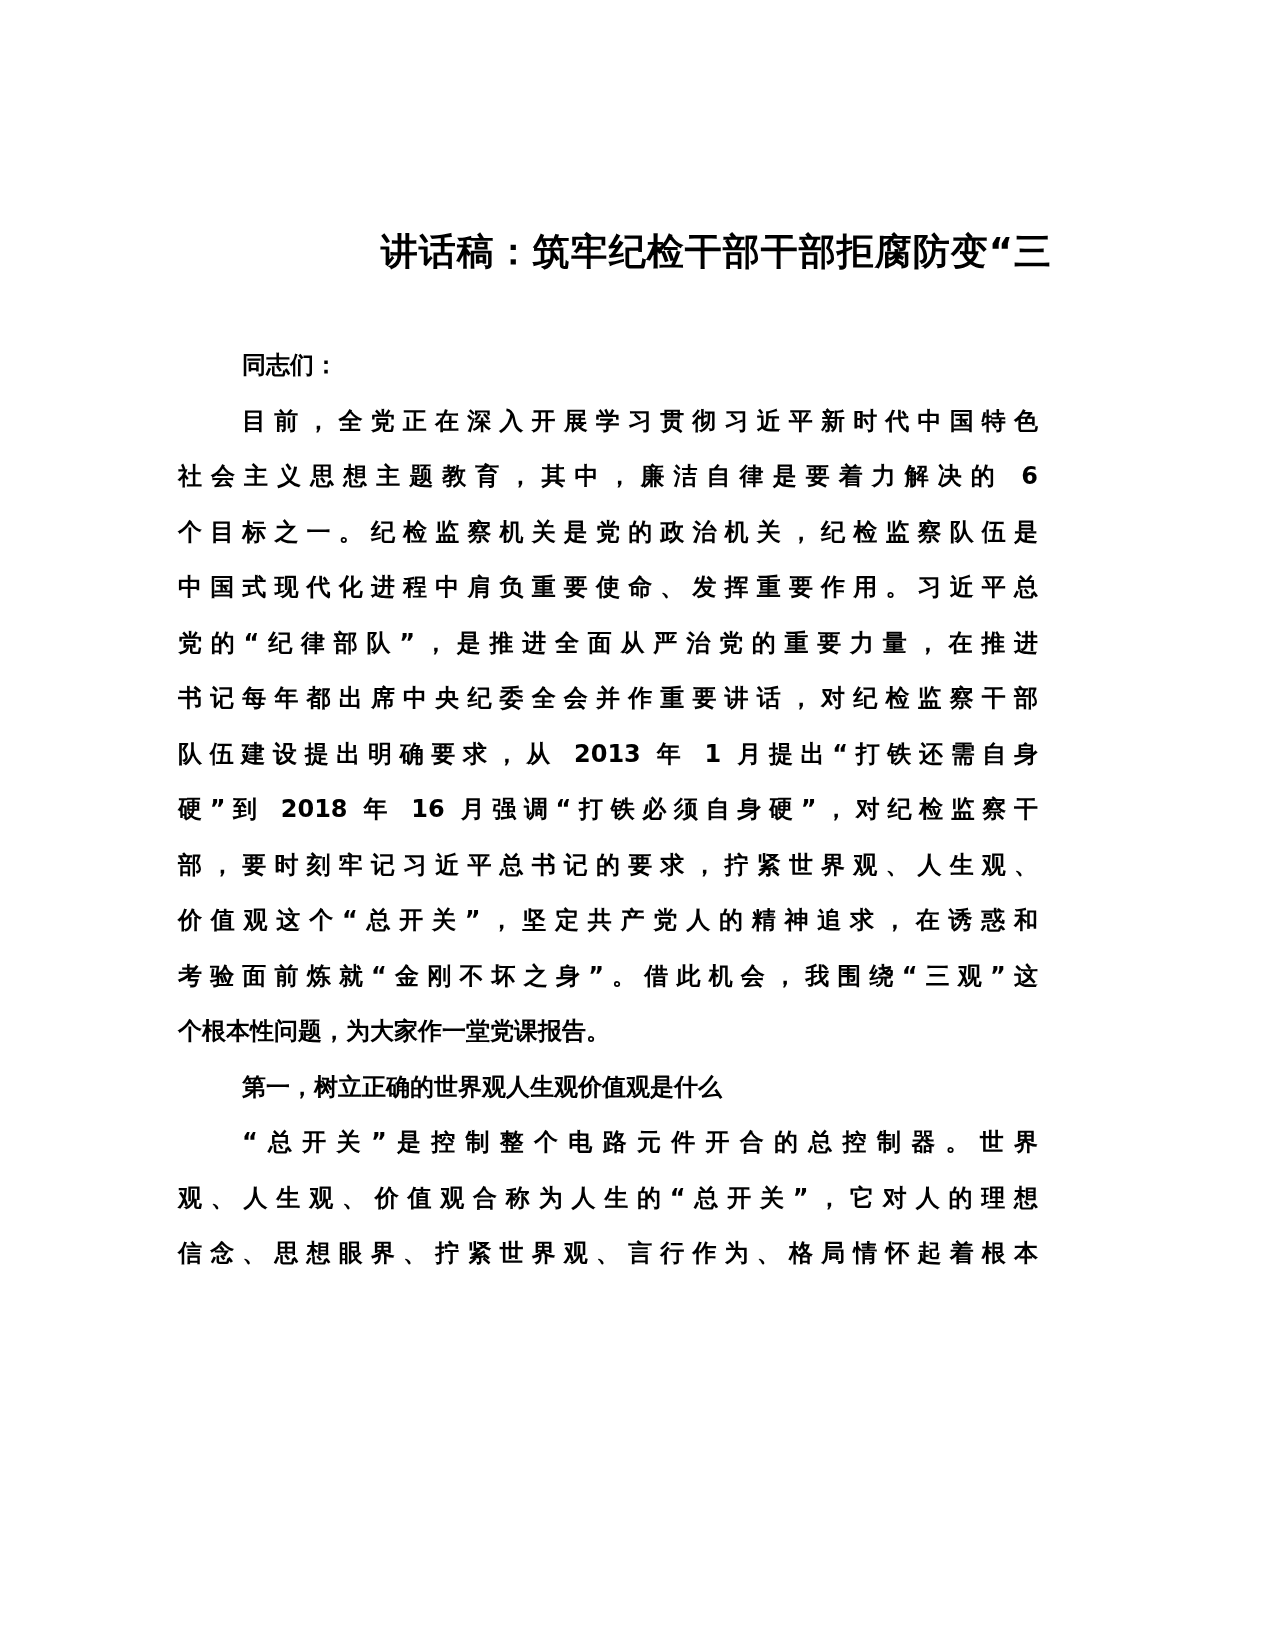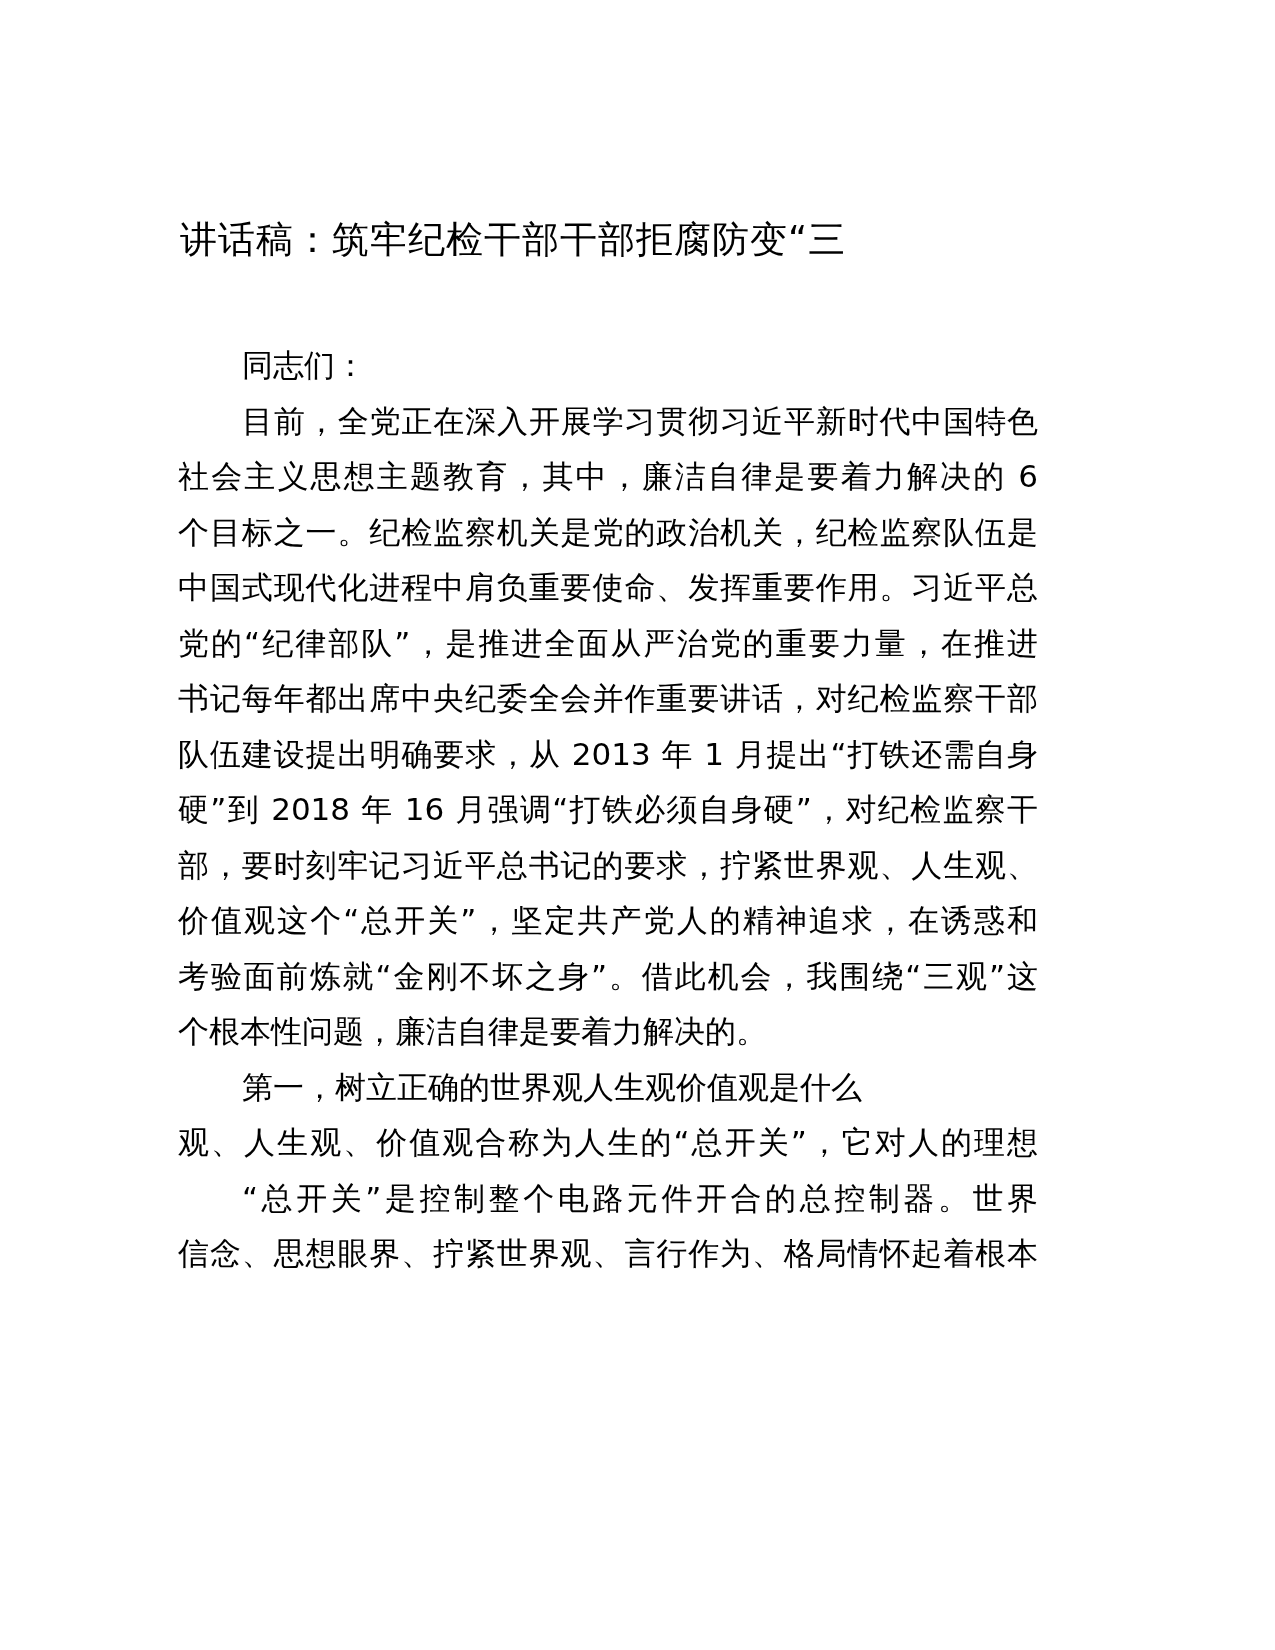--- a/index.html
+++ b/index.html
@@ -20,43 +20,44 @@
       left: 0; top: 0;
       width: 1275px;
       height: 1650px;
       background: #ffffff;
     }
     .title {
       position: absolute;
       left: 180px;
       width: 860px;
       top: 212px;
-      text-align: left;
+      text-align: right;
       font-size: 37px;
       line-height: 56px;
       letter-spacing: 1px;
-      margin: 0;
-      font-weight: normal;
+      margin: 12px;
+      font-weight: bold;
     }
     .title .tline { display: block; white-space: nowrap; }
     .body {
       position: absolute;
       left: 178px;
       top: 338px;
       width: 860px;
     }
     .line {
       display: block;
       height: 55.5px;
       line-height: 55.5px;
-      font-size: 31px;
+      font-size: 24px;
       white-space: nowrap;
       text-align: justify;
       text-align-last: justify;
       letter-spacing: 0;
+      font-weight: bold;
     }
     .line.last { text-align-last: left; }
     .line.indent { padding-left: 64px; }
   </style>
 </head>
 <body>
 
 <div class="page">
 
   <h1 class="title">
@@ -72,25 +73,25 @@
       <span class="line">社会主义思想主题教育，其中，廉洁自律是要着力解决的 6</span>
       <span class="line">个目标之一。纪检监察机关是党的政治机关，纪检监察队伍是</span>
       <span class="line">中国式现代化进程中肩负重要使命、发挥重要作用。习近平总</span>
       <span class="line">党的“纪律部队”，是推进全面从严治党的重要力量，在推进</span>
       <span class="line">书记每年都出席中央纪委全会并作重要讲话，对纪检监察干部</span>
       <span class="line">队伍建设提出明确要求，从 2013 年 1 月提出“打铁还需自身</span>
       <span class="line">硬”到 2018 年 16 月强调“打铁必须自身硬”，对纪检监察干</span>
       <span class="line">部，要时刻牢记习近平总书记的要求，拧紧世界观、人生观、</span>
       <span class="line">价值观这个“总开关”，坚定共产党人的精神追求，在诱惑和</span>
       <span class="line">考验面前炼就“金刚不坏之身”。借此机会，我围绕“三观”这</span>
-      <span class="line last">个根本性问题，廉洁自律是要着力解决的。</span>
+      <span class="line last">个根本性问题，为大家作一堂党课报告。</span>
     </div>
 
     <span class="line indent last">第一，树立正确的世界观人生观价值观是什么</span>
 
     <div>
+      <span class="line indent">“总开关”是控制整个电路元件开合的总控制器。世界</span>
       <span class="line">观、人生观、价值观合称为人生的“总开关”，它对人的理想</span>
-      <span class="line indent">“总开关”是控制整个电路元件开合的总控制器。世界</span>
       <span class="line">信念、思想眼界、拧紧世界观、言行作为、格局情怀起着根本</span>
     </div>
 
   </div>
 </div>
 
 </body></html>

